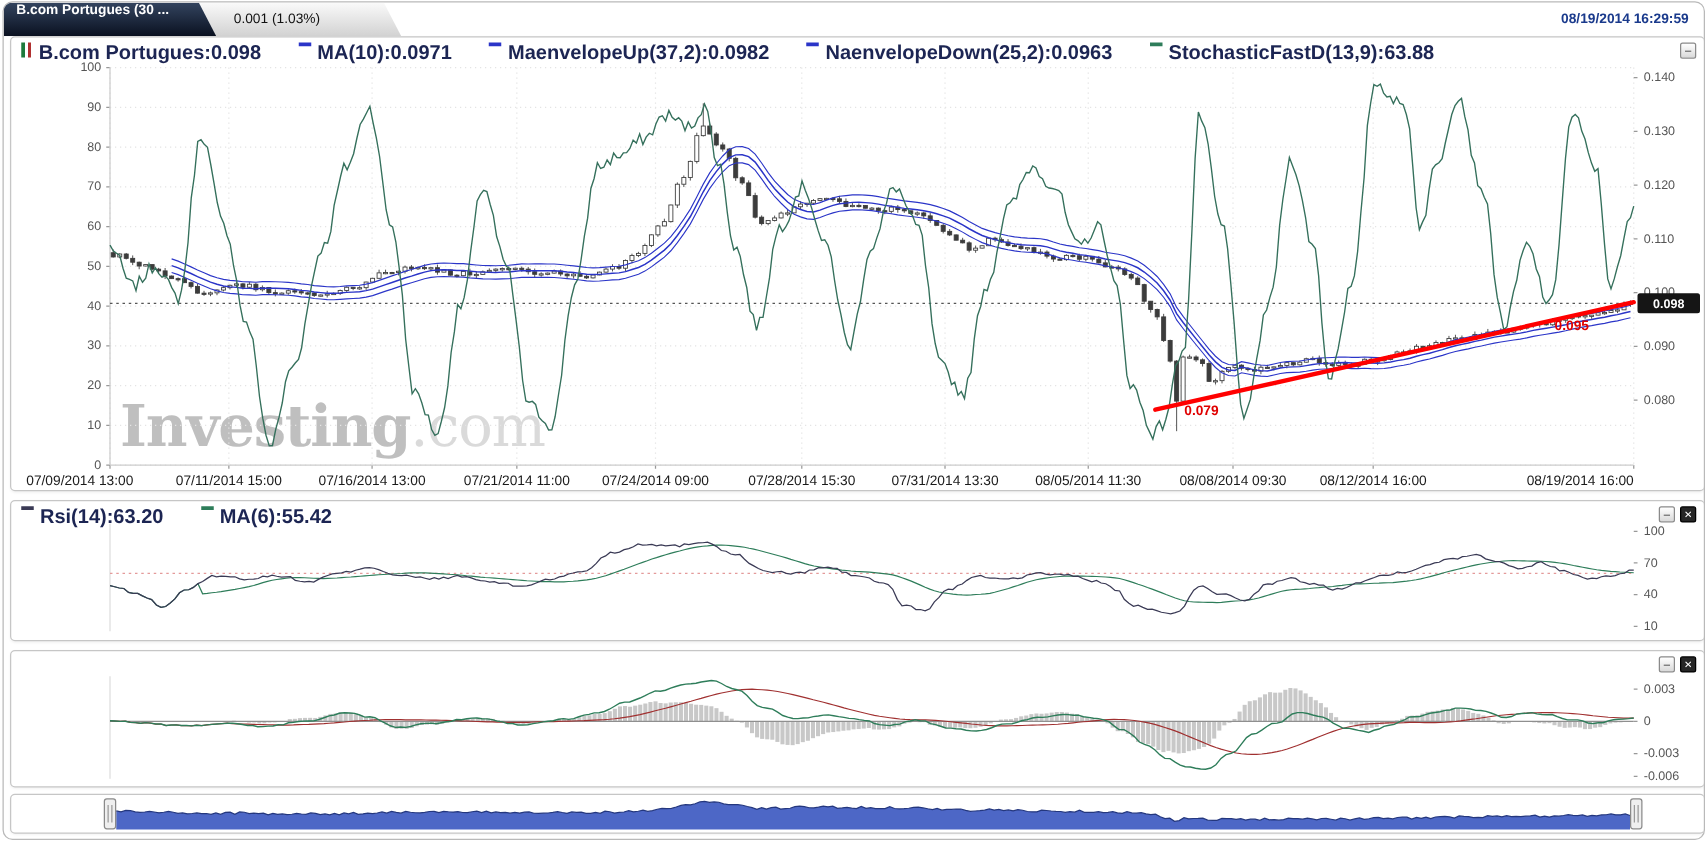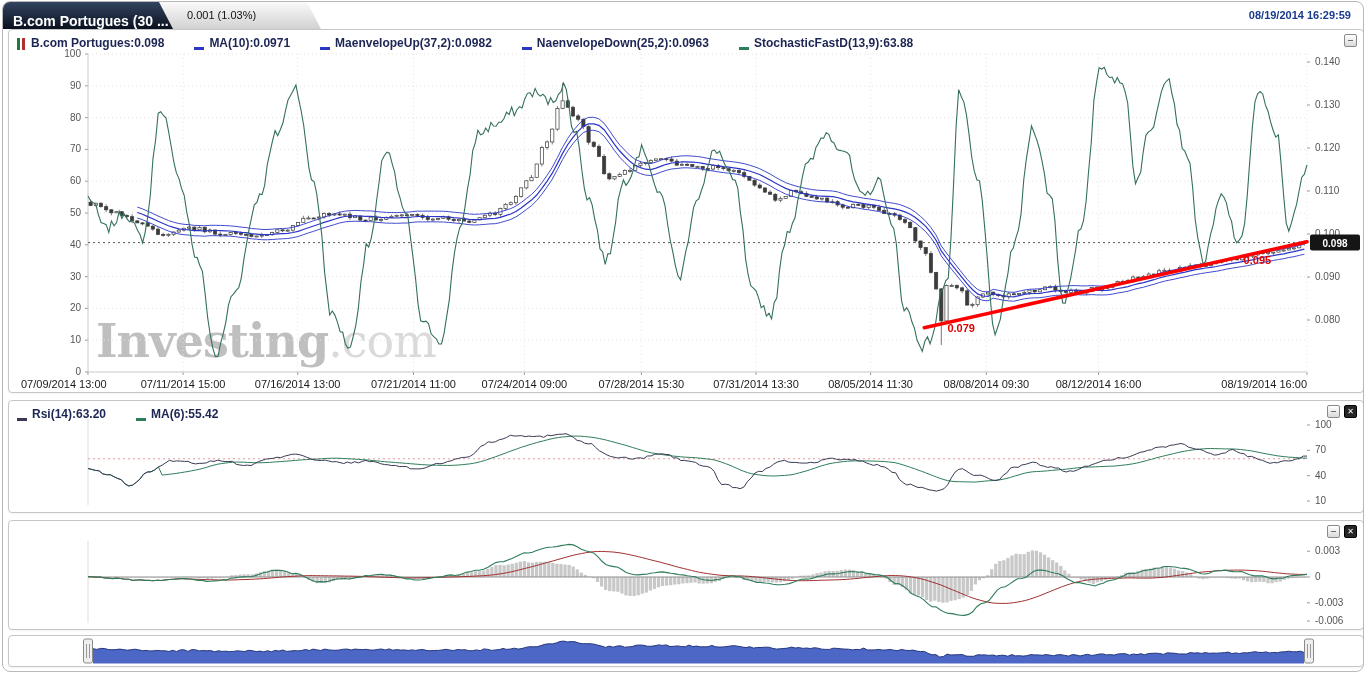--- a/index.html
+++ b/index.html
@@ -1,26 +1,26 @@
 <!DOCTYPE html>
 <html><head>
 <meta charset="utf-8">
 <style>
   *{margin:0;padding:0;box-sizing:border-box}
   html,body{width:1366px;height:675px;background:#fff;font-family:"Liberation Sans",sans-serif;overflow:hidden}
   .frame{position:absolute;inset:1px 2px 3px 2px;border:1px solid #b9b9b9;border-radius:8px;background:#fff;overflow:hidden}
   .header{position:absolute;top:0;left:0;right:0;height:27px}
   .header-strip{position:absolute;left:0;top:0;width:318px;height:27px;background:linear-gradient(180deg,#fafafa,#d2d2d2);clip-path:polygon(0 0,calc(100% - 14px) 0,100% 100%,0 100%)}
-  .tab{position:absolute;left:0;top:0;width:170px;height:27px;display:flex;align-items:flex-end;padding-left:10px;color:#fff;font-size:14px;font-weight:bold;background:linear-gradient(180deg,#33445f,#0a1120);clip-path:polygon(0 0,calc(100% - 14px) 0,100% 100%,0 100%)}
+  .tab{position:absolute;left:0;top:0;width:170px;height:27px;display:flex;align-items:flex-start;padding-left:10px;color:#fff;font-size:11px;font-weight:bold;background:linear-gradient(180deg,#33445f,#0a1120);clip-path:polygon(0 0,calc(100% - 14px) 0,100% 100%,0 100%)}
   .change{position:absolute;left:184px;top:7px;font-size:11px;font-weight:normal;color:#111}
   .datetime{position:absolute;right:12px;top:7px;font-size:11px;font-weight:bold;color:#1a3a8c}
   .panel{position:absolute;left:5px;width:1356px;background:#fff;border:1px solid #c6c6c6;border-radius:4px;box-shadow:0 1px 2px rgba(0,0,0,.05)}
   .panel svg{position:absolute;left:0;top:0;display:block}
   .legend{position:absolute;left:8px;top:5px;height:16px;display:flex;align-items:center;z-index:3;white-space:nowrap}
-  .li{display:flex;align-items:flex-end;margin-right:30px;font-size:12px;font-weight:bold;color:#1c2553;cursor:pointer}
+  .li{display:flex;align-items:flex-start;margin-right:30px;font-size:16px;font-weight:bold;color:#1c2553;cursor:pointer}
   .mk{display:inline-block;margin-right:5px}
   .mk-candle{width:9px;height:12px;background:linear-gradient(90deg,#1e7a3c 0 3px,transparent 3px 5px,#b03030 5px 8px,transparent 8px)}
   .mk-blue{width:10px;height:3px;background:#2b35c8}
   .mk-green{width:10px;height:3px;background:#2e7d5a}
   .mk-dark{width:10px;height:3px;background:#3a3a55}
   .mk-red{width:10px;height:3px;background:#a03030}
   .mk-gray{width:9px;height:10px;background:#c8c8c8;border:1px solid #777}
   .btns{position:absolute;top:4px;right:6px;display:flex;gap:4px;z-index:4}
   .btn{width:13px;height:13px;border:1px solid #8a8a8a;border-radius:2px;background:linear-gradient(#fff,#d9d9d9);font-size:9px;line-height:11px;text-align:center;color:#222;cursor:pointer}
   .btn-close{background:#262626;color:#fff;border-color:#000;font-size:8px;line-height:12px}

